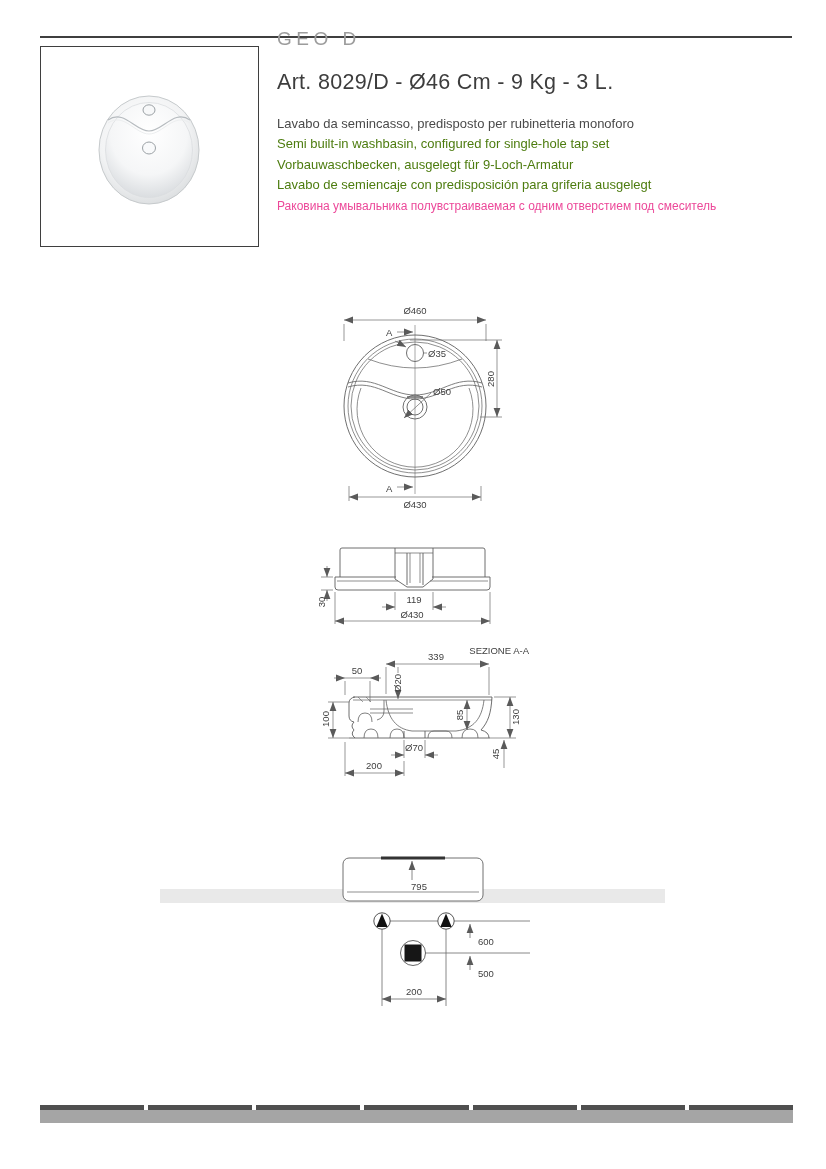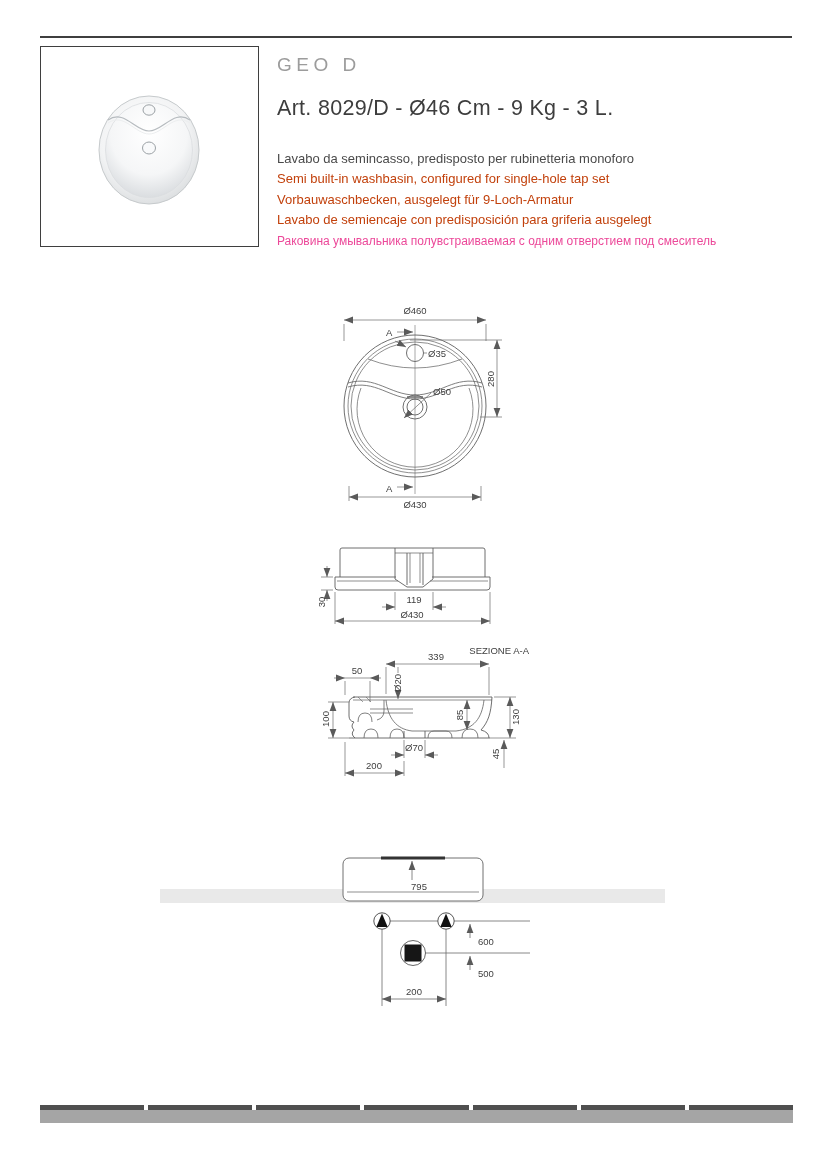--- a/index.html
+++ b/index.html
@@ -1,25 +1,25 @@
 <!DOCTYPE html>
 <html><head>
 <meta charset="utf-8">
 <style>
   *{margin:0;padding:0;box-sizing:border-box}
   html,body{background:#ffffff}
   body{width:826px;height:1169px;position:relative;font-family:"Liberation Sans",sans-serif;overflow:hidden}
   .abs{position:absolute}
   .top-rule{left:40px;top:36px;width:752px;height:2px;background:#3f3f3f}
   .product-box{left:40px;top:46px;width:219px;height:201px;border:1.5px solid #3f3f3f;background:#fff;display:flex;align-items:center;justify-content:center}
-  .header-block{left:277px;top:54px}
+  .header-block{left:277px;top:28px}
   .series{font-size:19px;letter-spacing:4.5px;color:#9c9c9c}
   .article{font-size:21.5px;color:#3d3d3d;margin-top:20px;letter-spacing:.3px}
-  .descriptions{margin-top:28px}
-  .desc{font-size:13px;line-height:20.4px;color:#c2410c;white-space:nowrap}
+  .descriptions{margin-top:19px}
+  .desc{font-size:13px;line-height:20.4px;color:#4d7c0f;white-space:nowrap}
   .d-it{color:#4a4a4a}
   .d-ru{color:#ec4899;font-size:12px}
   svg text{font-family:"Liberation Sans",sans-serif;fill:#3e3e3e;font-size:9.5px}
   .footer{left:40px;top:1105px;width:753px}
   .footer-segs{display:flex;gap:4px;height:5px}
   .footer-segs span{flex:1;background:#4f4f4f}
   .footer-band{height:13px;background:#a5a5a5}
 </style>
 </head>
 <body>

